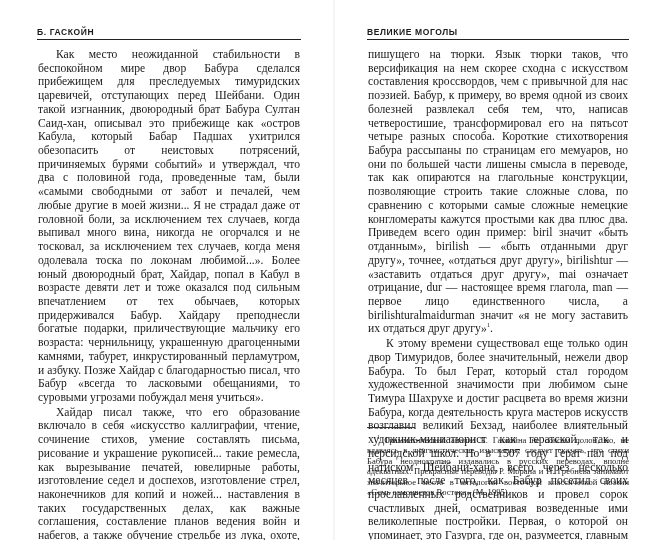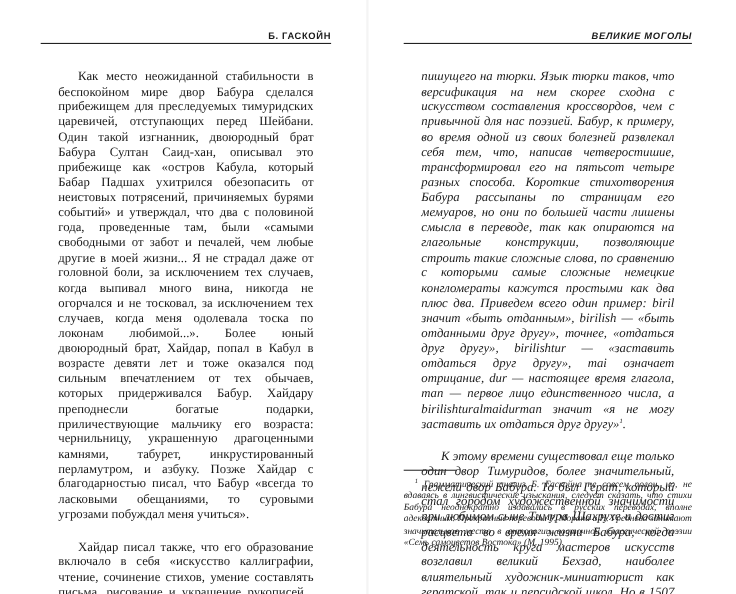--- a/index.html
+++ b/index.html
@@ -1,34 +1,34 @@
 <!DOCTYPE html>
 <html><head>
 <meta charset="utf-8">
 <style>
   html,body{margin:0;padding:0;background:#fff;}
   body{width:669px;height:540px;position:relative;overflow:hidden;
        font-family:"Liberation Serif","DejaVu Serif",serif;color:#1a1a1a;}
   .page{position:absolute;top:0;height:540px;}
   .page.left{left:0;width:334px;}
-  .page.right{left:335px;width:334px;font-style:italic;}
+  .page.right{left:335px;width:334px;}
   .gutter{position:absolute;left:333px;top:0;width:2px;height:540px;background:#f4f4f4;}
-  .header{position:absolute;top:27px;height:12px;text-align:right;
+  .header{position:absolute;top:27px;height:12px;text-align:left;
           font-family:"Liberation Sans","DejaVu Sans",sans-serif;font-weight:bold;
           font-size:8.5px;letter-spacing:0.6px;}
   .left .header{left:37px;width:264px;}
   .right .header{left:32px;width:262px;}
   .rule{position:absolute;top:39px;height:1.3px;background:#222;}
   .left .rule{left:37px;width:264px;}
   .right .rule{left:32px;width:262px;}
   .body{position:absolute;top:47px;font-size:11.6px;line-height:13.72px;
         text-align:justify;}
   .left .body{left:37px;width:264px;}
   .right .body{left:32px;width:262px;}
-  .body p{margin:16px;text-indent:0;}
+  .body p{margin:1px;text-indent:0;}
   .body p.indent{text-indent:18px;}
   .fn-rule{position:absolute;left:32px;top:427px;width:48px;height:1px;background:#333;}
   .footnote{position:absolute;left:32px;top:435px;width:262px;font-size:8.6px;
             line-height:10.4px;text-align:justify;}
   .footnote .fn-text{text-indent:10px;display:block;}
   sup{font-size:6px;vertical-align:super;line-height:0;}
   .folio{position:absolute;top:498px;text-align:center;font-size:10.5px;}
   .left .folio{left:37px;width:264px;}
   .right .folio{left:32px;width:262px;}
 </style>

